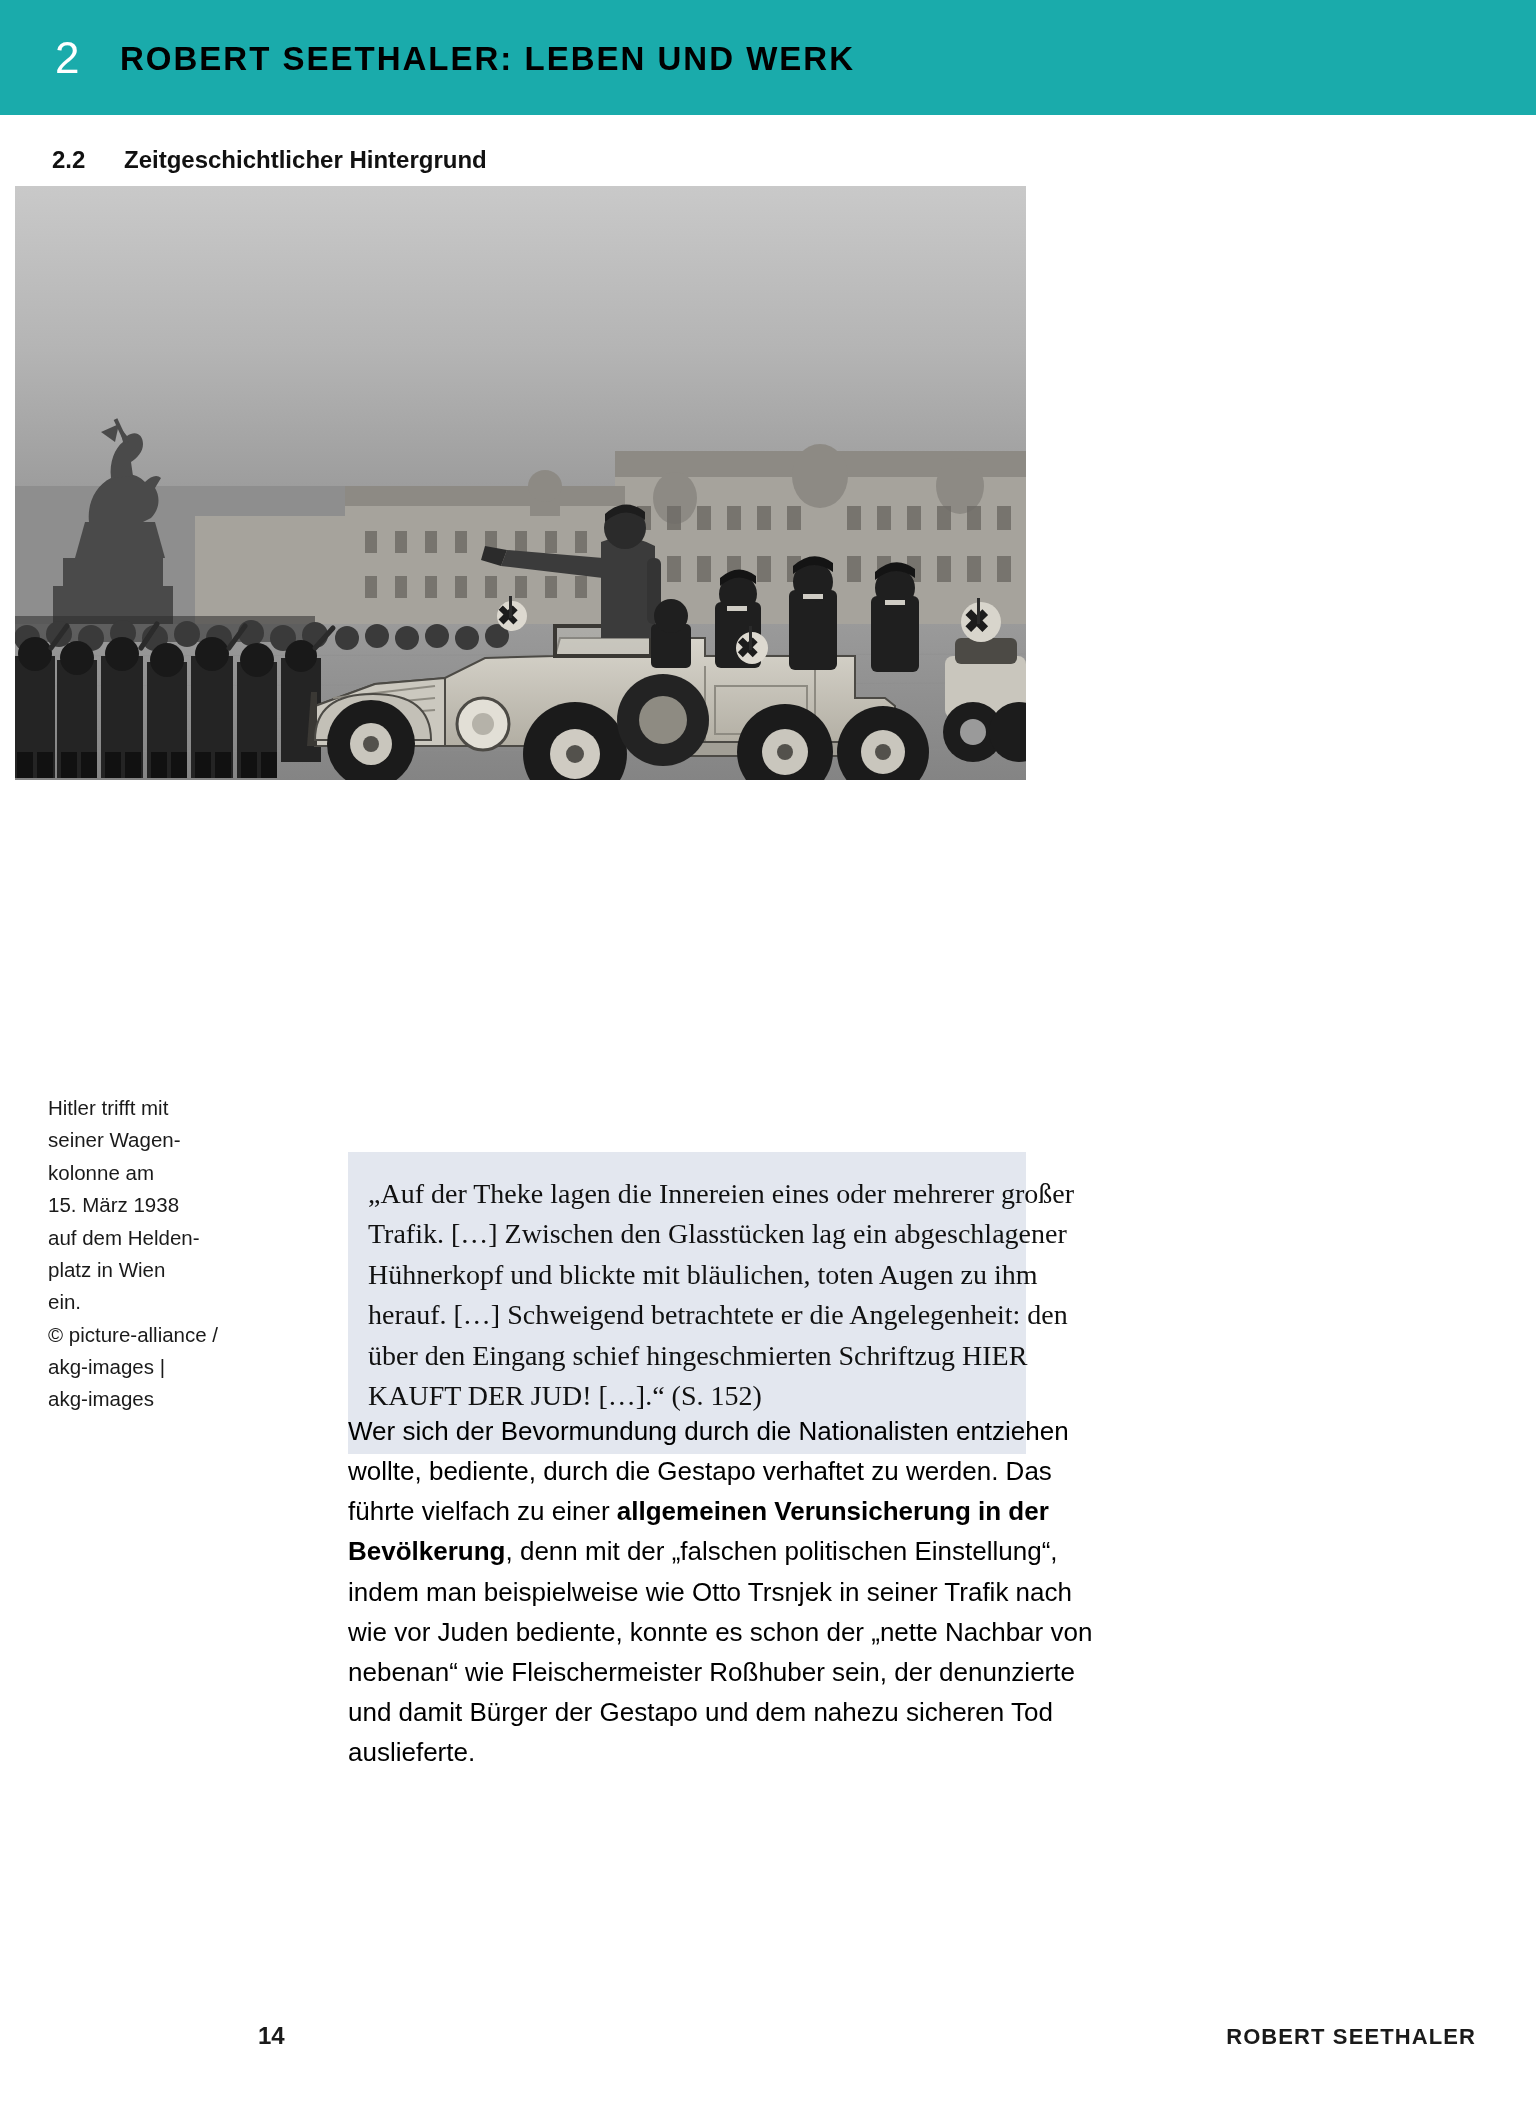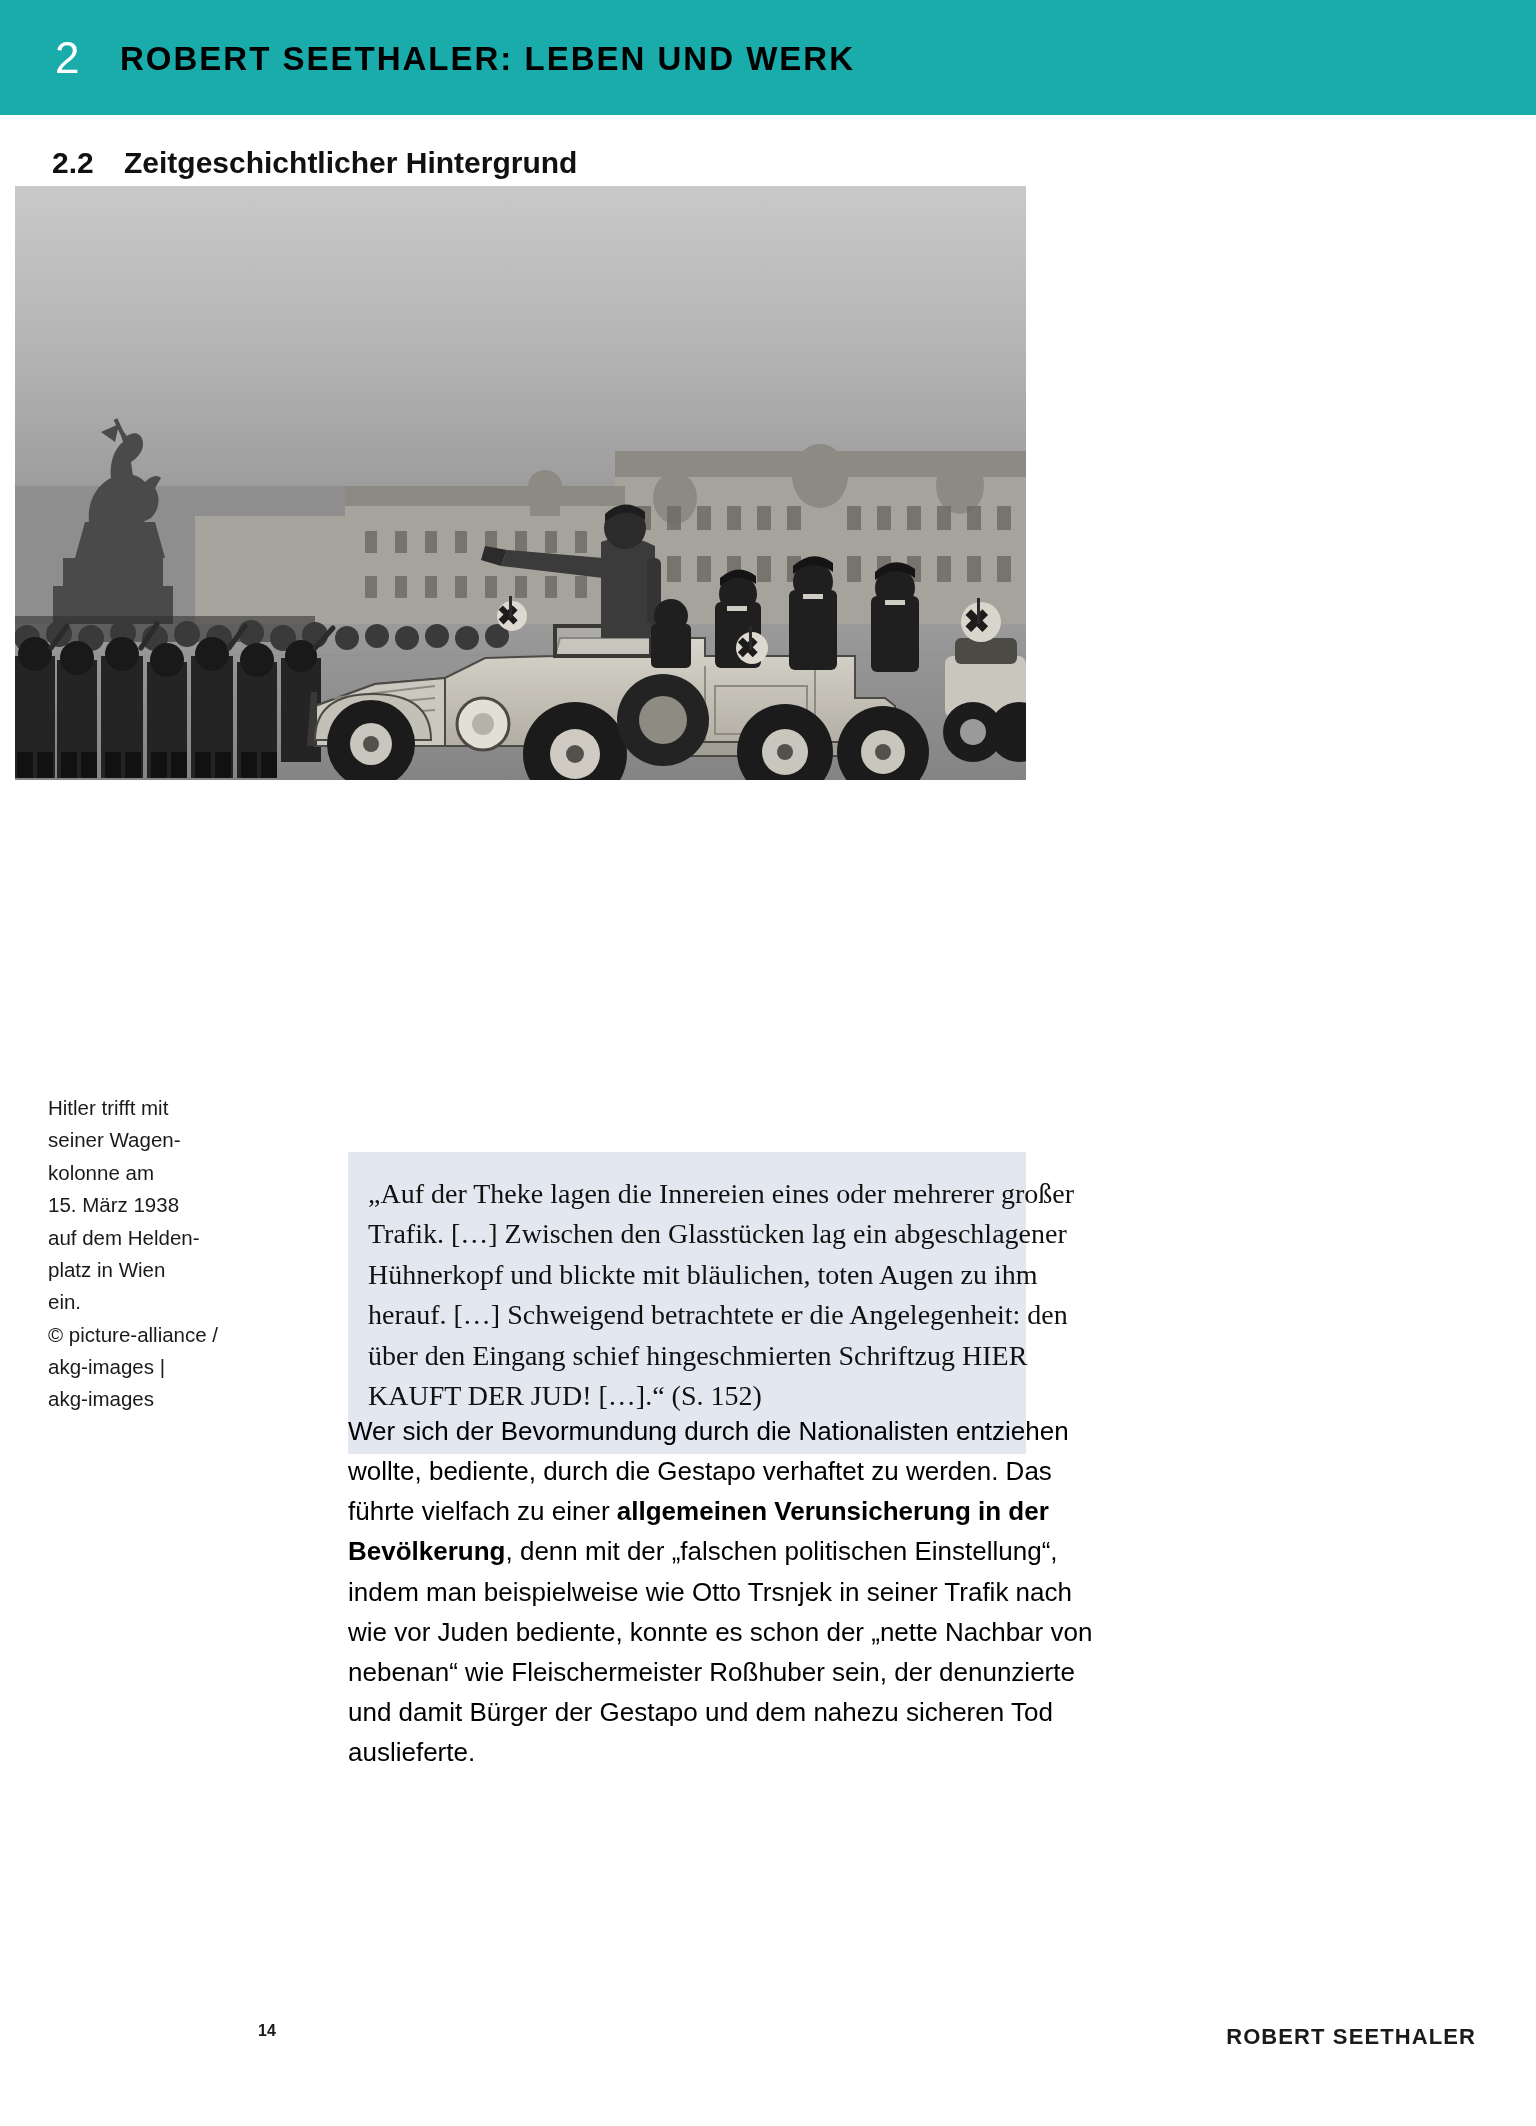--- a/index.html
+++ b/index.html
@@ -50,21 +50,21 @@
     line-height: 1;
     white-space: nowrap;
   }
 
   
   .section-heading {
     position: absolute;
     left: 52px;
     top: 146px;
     width: 1000px;
-    font-size: 30px;
+    font-size: 24px;
     font-weight: bold;
     color: #111111;
     white-space: nowrap;
   }
   .section-heading .sec-num {
     display: inline-block;
     width: 72px;
   }
 
   
@@ -121,21 +121,21 @@
     color: #000000;
   }
   .body-par .b-line { display: block; white-space: pre; }
   .body-par b { font-weight: bold; }
 
   
   .footer-pagenum {
     position: absolute;
     left: 258px;
     top: 2022px;
-    font-size: 16px;
+    font-size: 24px;
     font-weight: 600;
     color: #1a1a1a;
   }
   .footer-booktitle {
     position: absolute;
     right: 60px;
     top: 2024px;
     font-size: 22px;
     font-weight: bold;
     letter-spacing: 1.1px;

